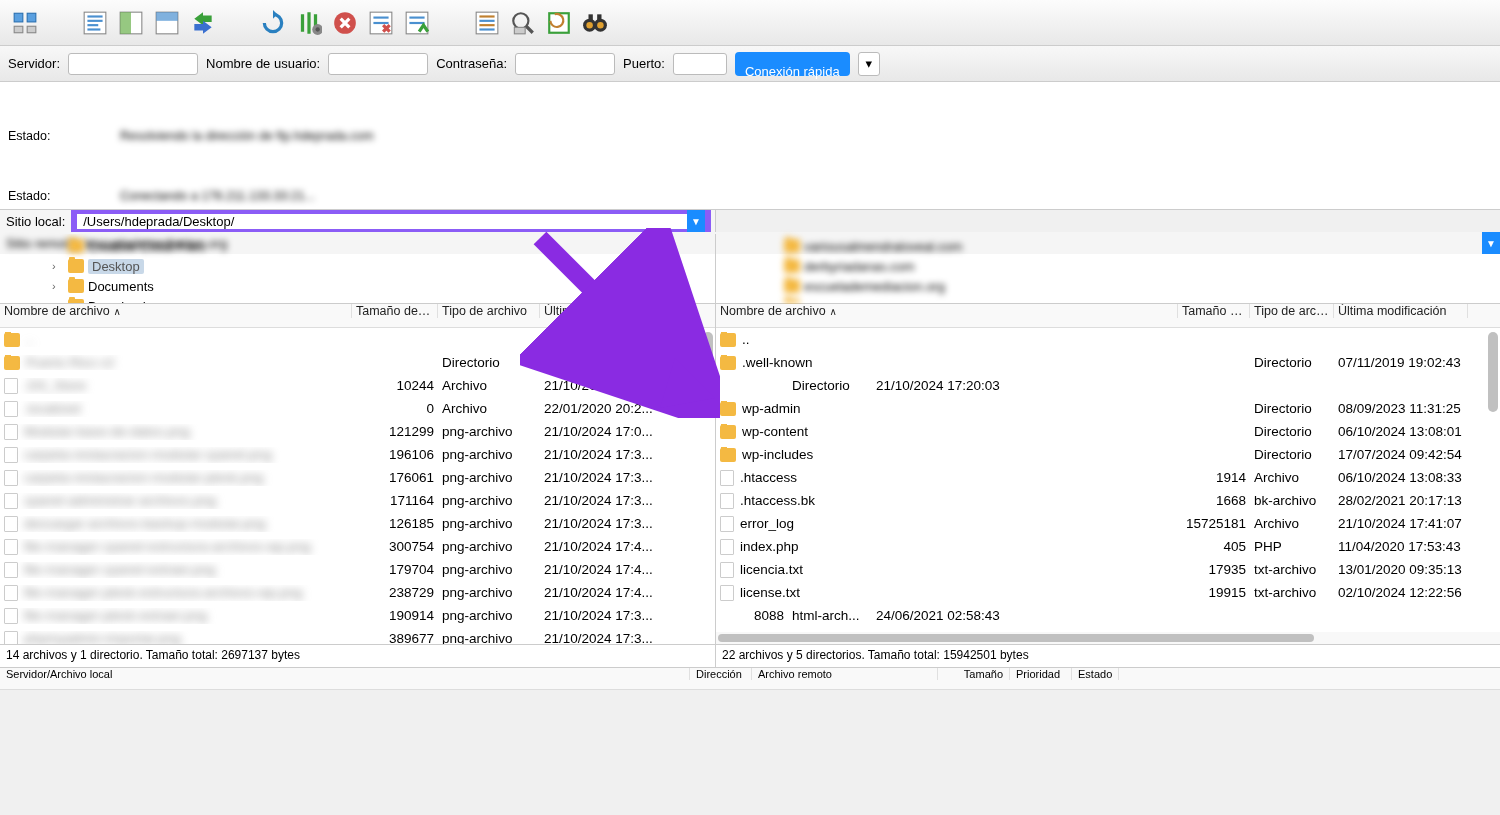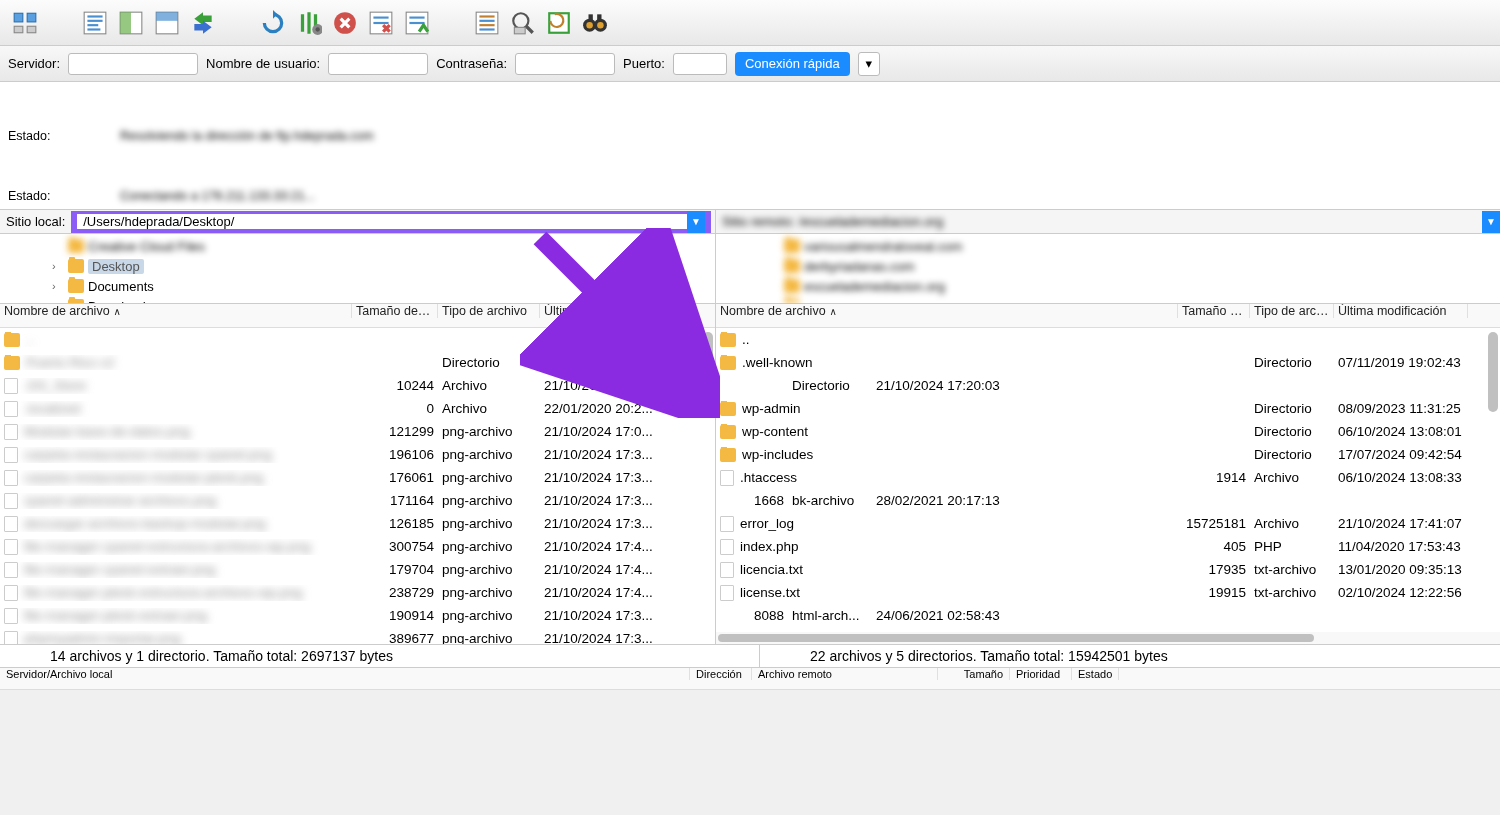--- a/index.html
+++ b/index.html
@@ -11,29 +11,29 @@
 .toolbar-icon svg { width: 26px; height: 26px; }
 .toolbar-sep { width: 20px; }
 
 .quickconnect { background: linear-gradient(#f8f8f8, #e8e8e8); height: 36px; display: flex; align-items: center; padding: 4px 8px; gap: 8px; border-bottom: 1px solid #ccc; }
 .quickconnect label { font-size: 13px; }
 .quickconnect input { border: 1px solid #bbb; border-radius: 3px; height: 22px; padding: 0 6px; font-size: 13px; background: #fff; }
 .qc-server { width: 130px; }
 .qc-user { width: 100px; }
 .qc-pass { width: 100px; }
 .qc-port { width: 54px; }
-.qc-btn { background: #1a8cff; color: #fff; border: none; border-radius: 4px; height: 24px; padding: 4px 10px; font-size: 13px; cursor: pointer; }
+.qc-btn { background: #1a8cff; color: #fff; border: none; border-radius: 4px; height: 24px; padding: 12px 10px; font-size: 13px; cursor: pointer; }
 .qc-dropdown { border: 1px solid #bbb; border-radius: 3px; background: #fff; height: 24px; width: 22px; display: flex; align-items: center; justify-content: center; }
 
 .log { background: #fff; height: 128px; overflow: hidden; padding: 2px 8px; border-bottom: 1px solid #ccc; }
 .log-row { display: flex; height: 16px; line-height: 16px; font-size: 12.5px; margin-top: 44px; }
 .log-label { width: 112px; }
 .log-msg { filter: blur(3px); }
 
-.paths { display: flex; height: 24px; border-bottom: 1px solid #ccc; }
+.paths { display: flex; height: 24px; border-bottom: 1px solid #ccc; flex-direction: column; }
 .path-panel { display: flex; align-items: center; background: #f5f5f5; }
 .path-left { width: 716px; border-right: 1px solid #ccc; }
 .path-right { flex: 1; }
 .path-label { padding: 0 6px; font-size: 13px; }
 .path-combo { flex: 1; display: flex; align-items: center; border: 6px solid #8b5cf6; background: #fff; height: 22px; margin-right: 4px; }
 .path-combo input { border: none; flex: 1; padding: 0 6px; font-size: 13px; outline: none; }
 .path-arrow { background: #1a8cff; color: #fff; width: 18px; height: 22px; display: flex; align-items: center; justify-content: center; font-size: 10px; }
 .path-right .path-label { filter: blur(3px); }
 
 .trees { display: flex; height: 70px; border-bottom: 1px solid #ccc; background: #fff; }
@@ -74,21 +74,21 @@
 .right-col-type { width: 84px; }
 .right-col-date { width: 134px; }
 
 .scrollbar-v { position: absolute; right: 2px; top: 28px; width: 10px; bottom: 4px; }
 .scrollbar-thumb { background: #c0c0c0; border-radius: 5px; width: 100%; height: 80px; }
 
 .hscroll { height: 12px; background: #f8f8f8; }
 .hscroll-thumb { height: 8px; background: #c0c0c0; border-radius: 4px; margin: 2px; width: 76%; }
 
 .status-sum { display: flex; height: 24px; border-top: 1px solid #ccc; border-bottom: 1px solid #ccc; background: #fff; }
-.status-sum div { padding: 3px 6px; font-size: 14px; margin-left: 44px; }
+.status-sum div { padding: 3px 6px; font-size: 12px; }
 .sum-left { width: 716px; border-right: 1px solid #ccc; }
 
 .queue-header { display: flex; height: 22px; background: #f9f9f9; border-bottom: 1px solid #ddd; font-size: 11px; align-items: flex-start; }
 .queue-header div { padding: 0 6px; border-right: 1px solid #e0e0e0; }
 
 .arrow-annotation { position: absolute; left: 520px; top: 228px; pointer-events: none; z-index: 100; }
 </style>
 </head>
 <body>
 
@@ -525,20 +525,24 @@
         <div class="list-row">
           <div class="cell-name right-col-name">
             <span class="file-icon"></span>
             <span>.htaccess</span>
           </div>
           <div class="cell-size right-col-size">1914</div>
           <div class="right-col-type">Archivo</div>
           <div class="right-col-date">06/10/2024 13:08:33</div>
         </div>
         <div class="list-row">
+          <div class="cell-name right-col-name">
+            <span class="file-icon"></span>
+            <span>.htaccess.bk</span>
+          </div>
           <div class="cell-size right-col-size">1668</div>
           <div class="right-col-type">bk-archivo</div>
           <div class="right-col-date">28/02/2021 20:17:13</div>
         </div>
         <div class="list-row">
           <div class="cell-name right-col-name">
             <span class="file-icon"></span>
             <span>error_log</span>
           </div>
           <div class="cell-size right-col-size">15725181</div>

